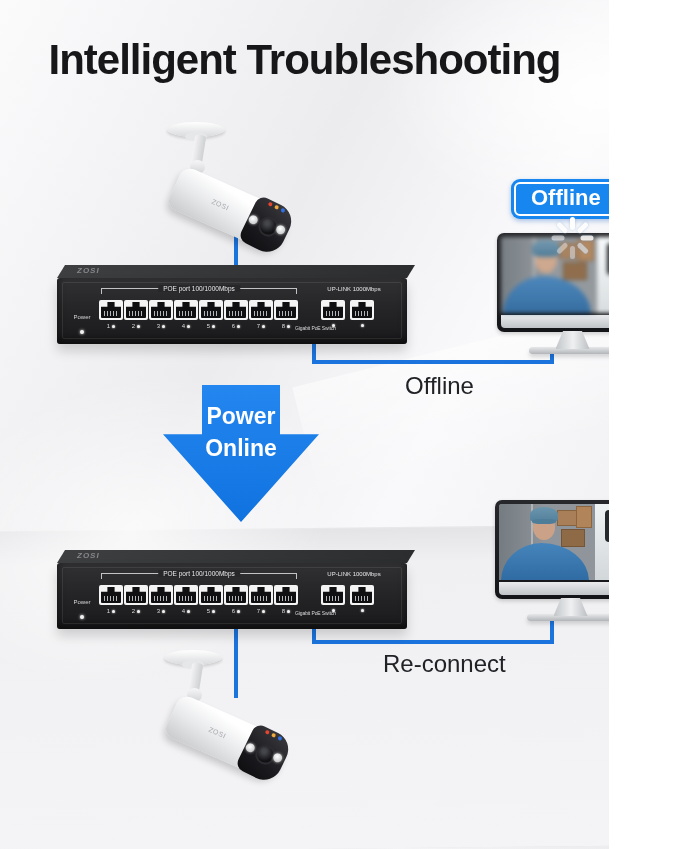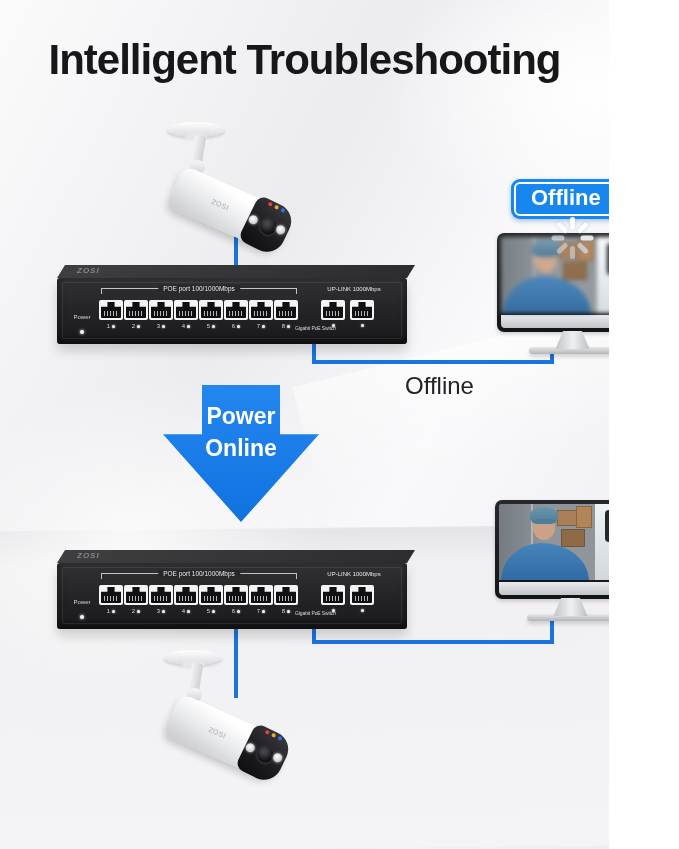--- a/index.html
+++ b/index.html
@@ -410,20 +410,21 @@
             <span class="mini-led"></span>
           </div>
         <div class="ucell">
             <div class="rj45"></div>
             <span class="mini-led"></span>
           </div>
       </div>
     </div>
   </div>
 
+  <div class="caption" style="left:383px;top:650px;">Re-connect</div>
 
   <div class="camera" style="left:160px;top:650px;">
     <div class="cam-mount"></div>
     <div class="cam-stem"></div>
     <div class="cam-joint"></div>
     <div class="cam-unit">
       <span class="cam-brand">ZOSI</span>
       <div class="cam-face">
         <span class="cam-dot red"></span>
         <span class="cam-dot amber"></span>

